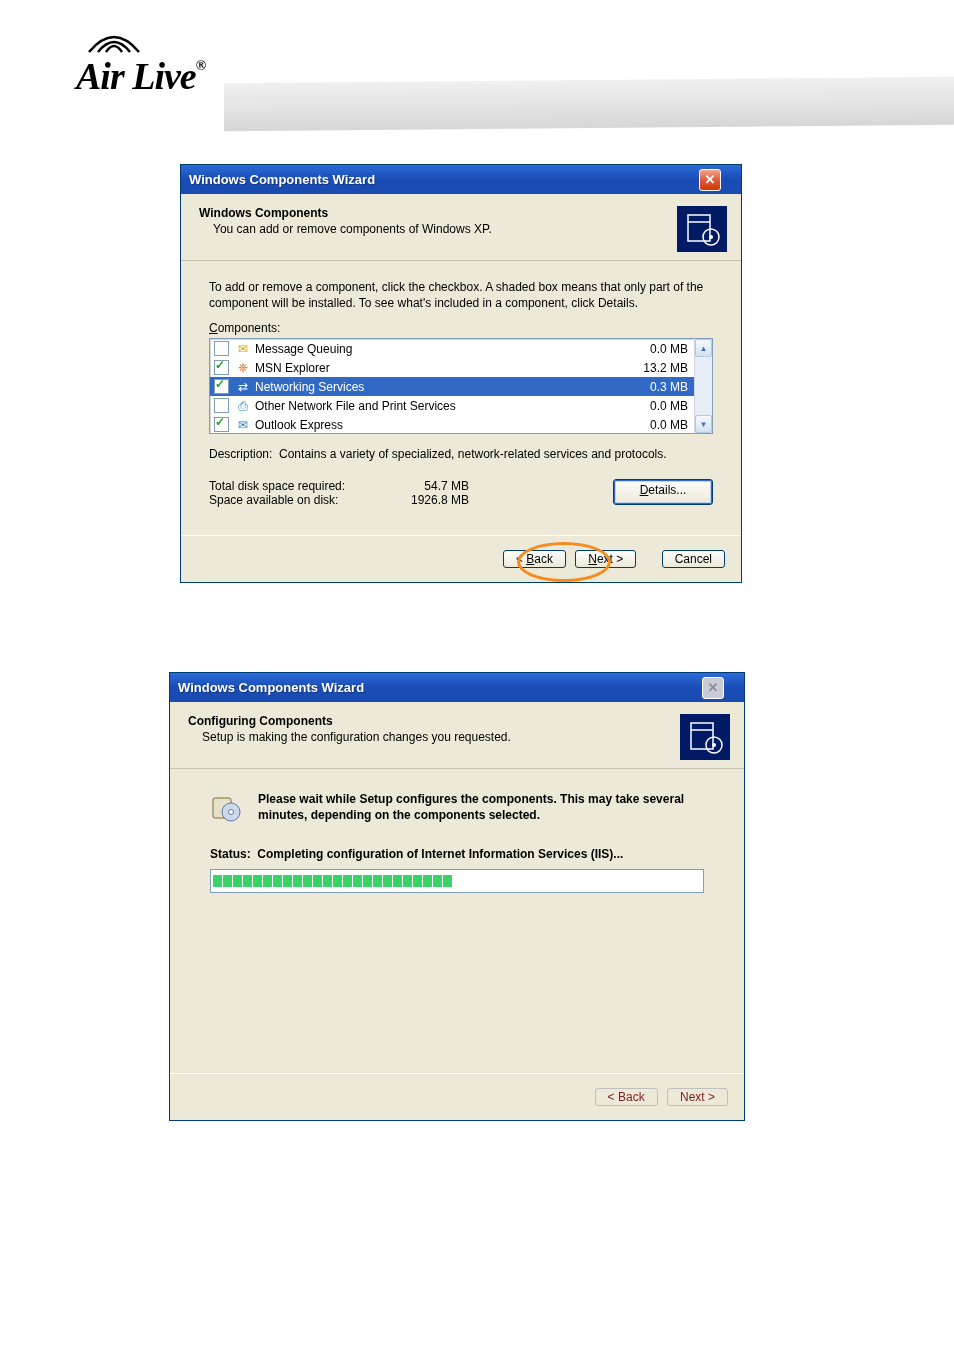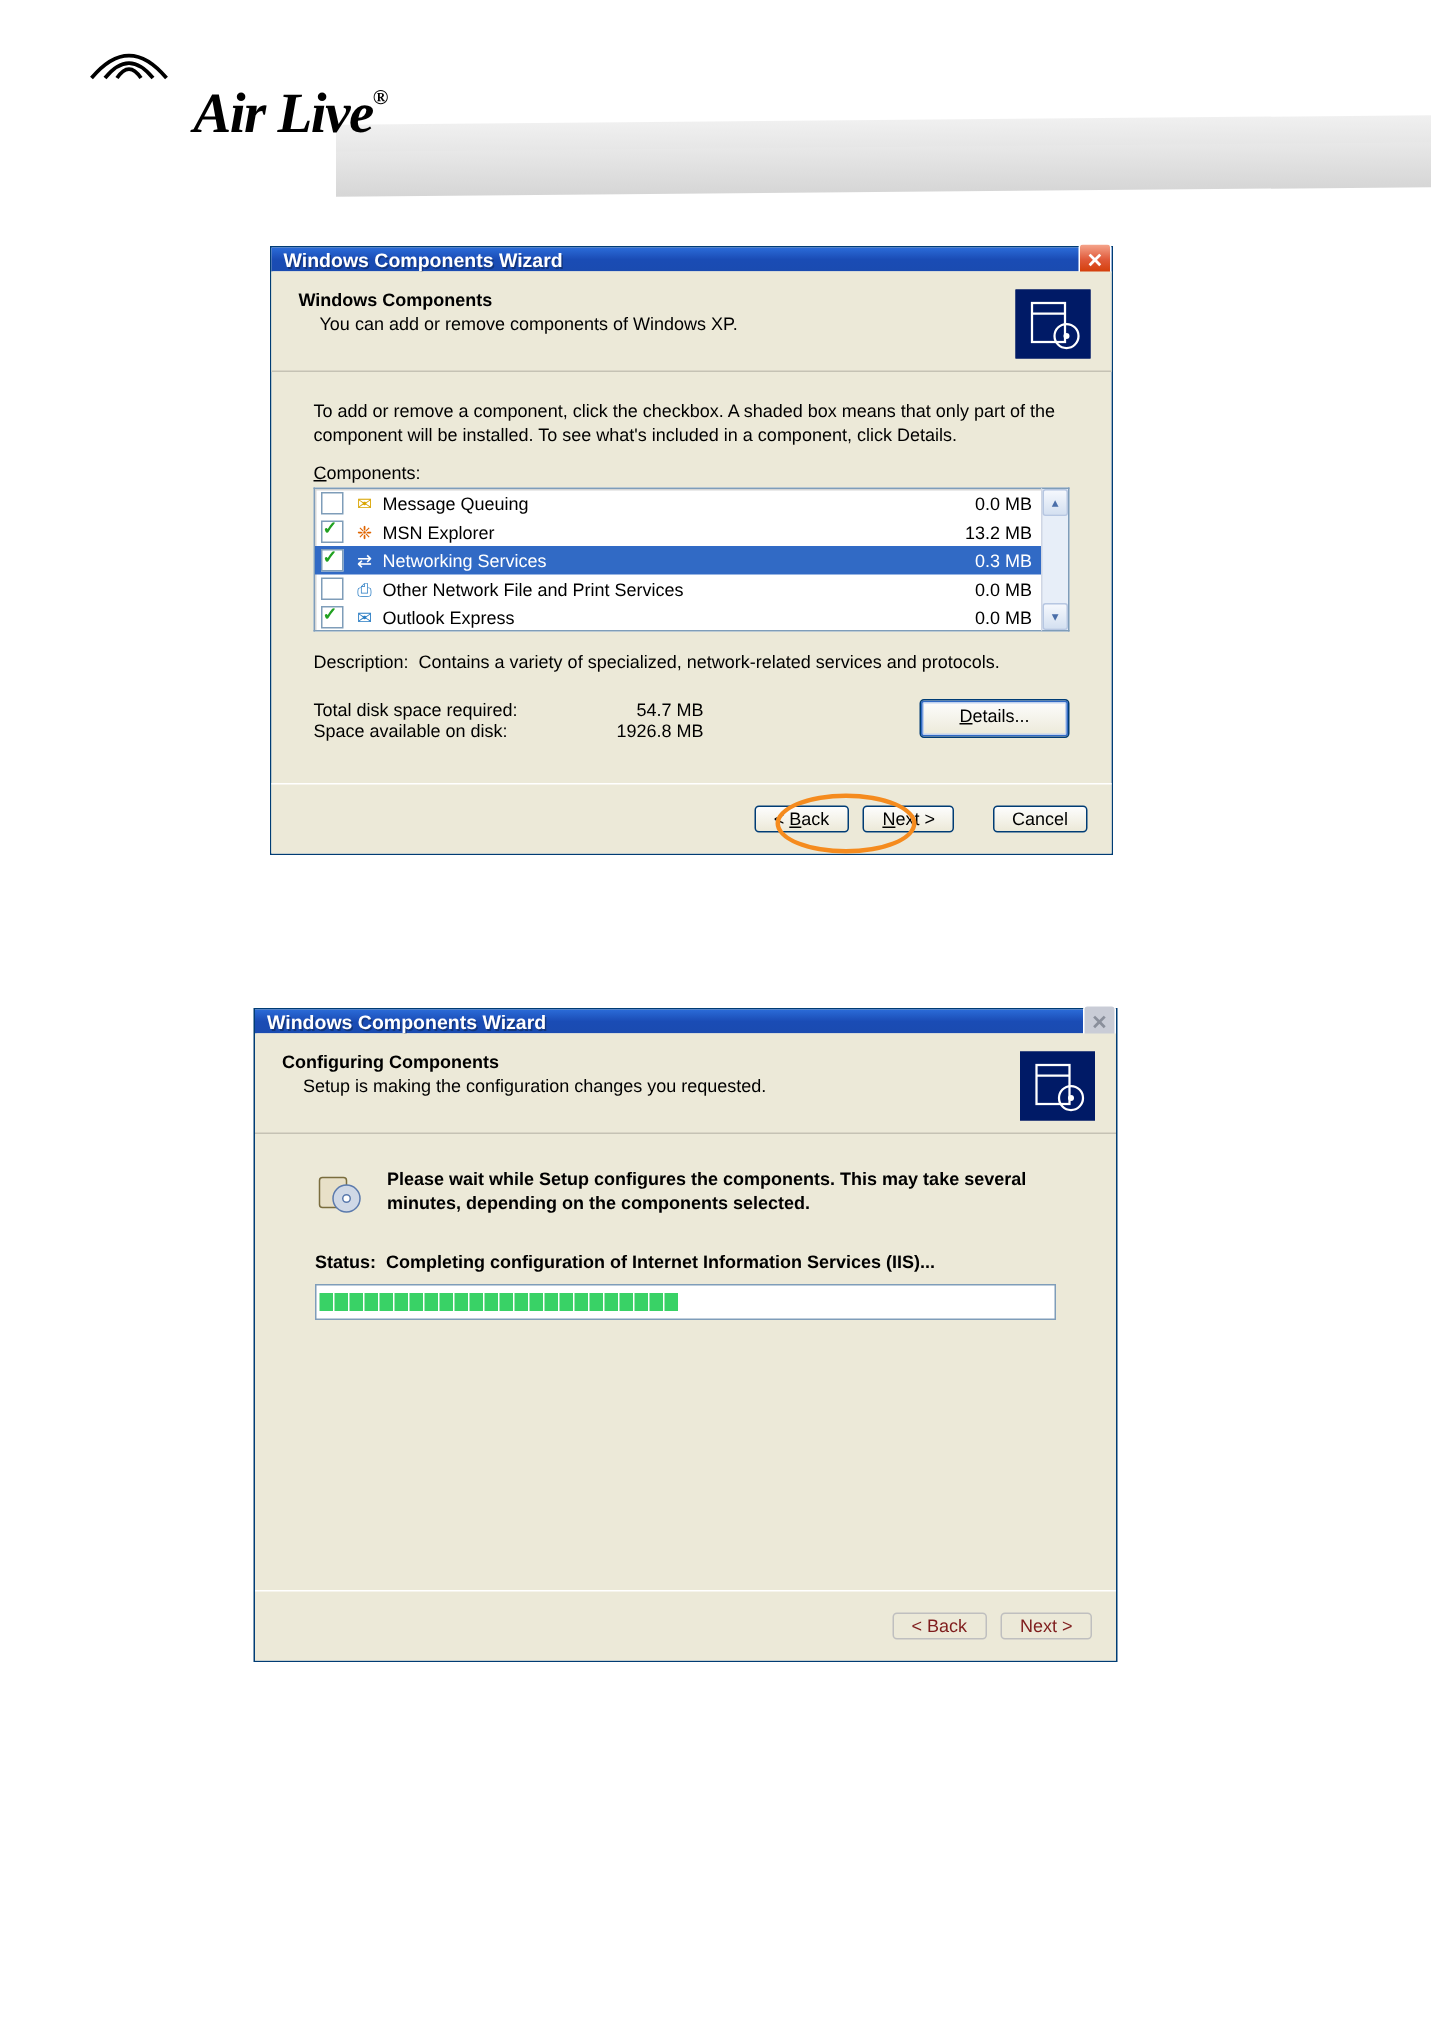--- a/index.html
+++ b/index.html
@@ -3,31 +3,31 @@
 <meta charset="utf-8">
 <style>
   html, body { margin:0; padding:0; font-family: "Tahoma", Arial, sans-serif; font-size:12px; color:#000; background:#fff; }
   .page { width:954px; height:1350px; position:relative; }
   
   .ribbon1 { position:absolute; top:80px; right:0; width:730px; height:30px;
              background:linear-gradient(to bottom,#f0f0f0,#e0e0e0); transform:skewY(-0.5deg); }
   .ribbon2 { position:absolute; top:98px; right:0; width:730px; height:30px;
              background:linear-gradient(to bottom,#e8e8e8,#d6d6d6); transform:skewY(-0.5deg); }
   
-  .logo { position:absolute; top:30px; left:48px; width:210px;text-align:right; }
+  .logo { position:absolute; top:30px; left:76px; width:210px; }
   .logo-text { font-family: Georgia, "Times New Roman", serif; font-style:italic; font-weight:900;
                font-size:38px; letter-spacing:-1px; }
   .logo-reg { font-size:14px; vertical-align:top; position:relative; top:4px; }
   .logo-arcs { width:60px; height:24px; margin-left:8px; }
 
   
   .dialog { width:560px; margin:0 auto; border:1px solid #003c74; box-shadow:0 0 0 1px #2a6cd0 inset; }
-  .titlebar { height:16px; background:linear-gradient(to bottom,#2b6bd8,#1a4cb5 50%,#1a4bb0);
+  .titlebar { height:29px; background:linear-gradient(to bottom,#2b6bd8,#1a4cb5 50%,#1a4bb0);
               color:#fff; font-weight:bold; font-size:13px; display:flex; align-items:center;
-              padding:0 0 0 8px; }
+              padding:0 20px 0 8px; }
   .titlebar .title-text { flex:1; text-shadow:1px 1px 0 rgba(0,0,0,0.3); }
   .close-btn { width:20px; height:20px; background:linear-gradient(to bottom,#f5a58c,#e05a3a 50%,#d23900);
                border:1px solid #fff; border-radius:3px; color:#fff; font-weight:bold;
                display:flex; align-items:center; justify-content:center; font-size:13px; }
   .close-btn.disabled { background:#c9ccd6; color:#8a8f9b; }
   .dlg-body { background:#ece9d8; border-top:0; }
   .header-band { background:#ece9d8; display:flex; align-items:flex-start; padding:12px 14px 8px 18px;
                  border-bottom:1px solid #c5c2b4; position:relative; }
   .header-band .hdr-left { flex:1; }
   .header-band h3 { margin:0 0 2px 0; font-size:12px; font-weight:bold; }

